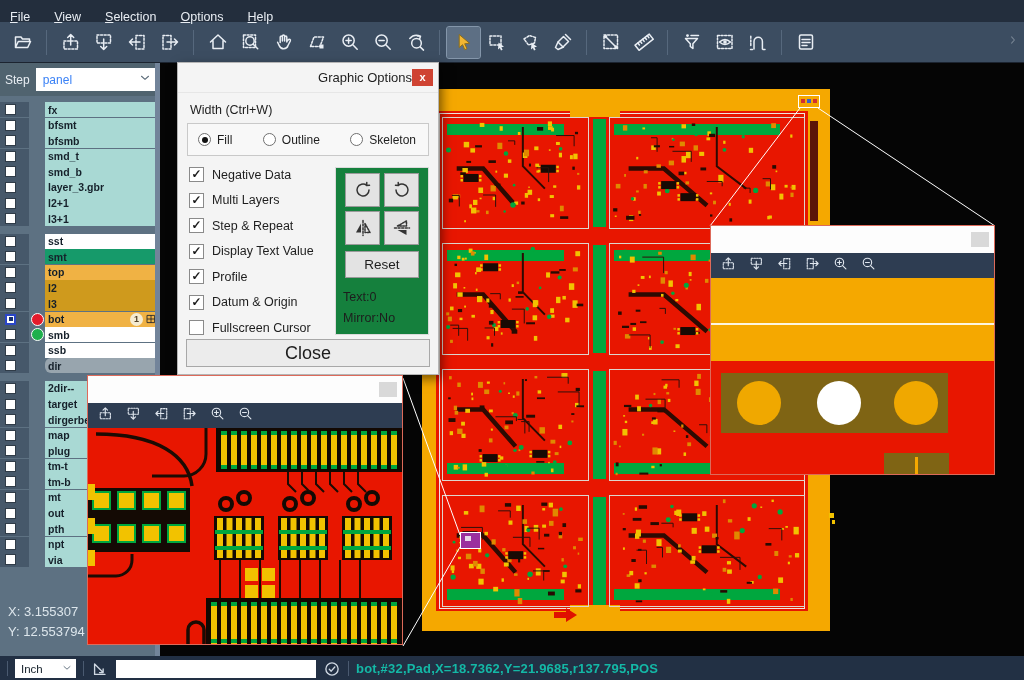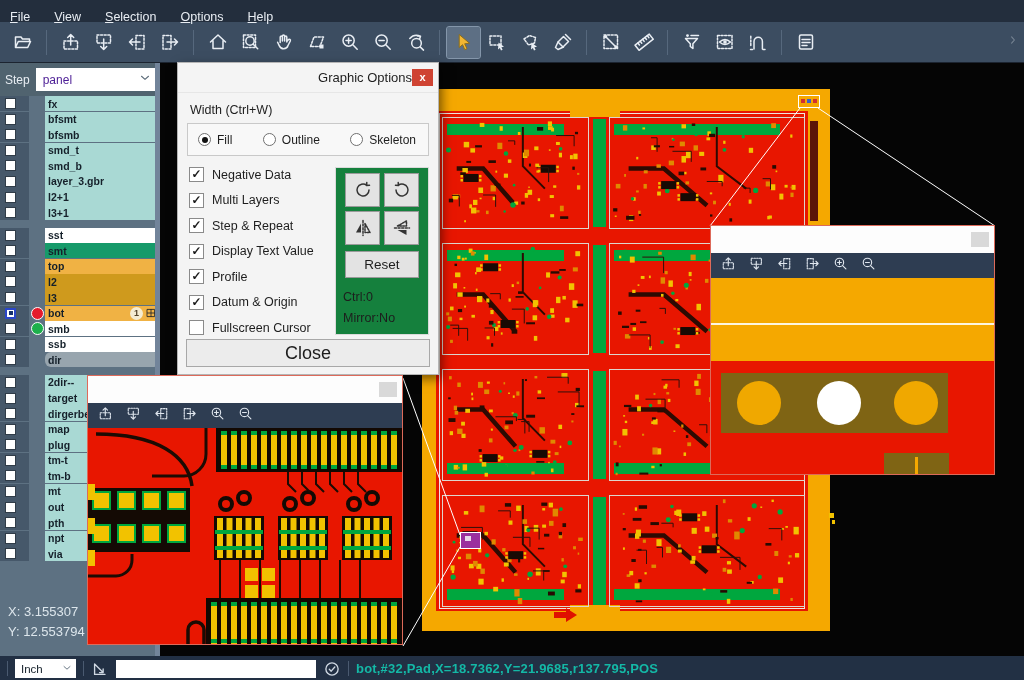--- a/index.html
+++ b/index.html
@@ -17,23 +17,23 @@
   .tool.active{background:#5d6f84;outline:1px solid #8496aa;}
   .tb-sep{width:1px;height:25px;background:#56687d;margin:0 7px;}
   .tb-end{margin-left:auto;margin-right:4px;opacity:.35;}
   
   .main{display:flex;height:593px;}
   .sidebar{width:160px;background:#5d7182;position:relative;flex:none;}
   .sidebar .edge{position:absolute;right:0;top:0;bottom:0;width:5px;background:#72849a;}
   .step-row{height:33px;display:flex;align-items:center;padding:0 5px;gap:6px;background:#50636f;}
   .step-label{color:#e9eef3;font-size:12px;}
   .step-select{flex:1;height:23px;background:#fff;display:flex;align-items:center;
-               justify-content:space-between;padding:0 3px 0 7px;font-size:12px;color:#4c1d95;}
+               justify-content:space-between;padding:0 3px 0 7px;font-size:12px;color:#3b82f6;}
   .step-select svg{width:14px;height:14px;color:#5a6a78;}
-  .layers{padding-top:0;}
+  .layers{padding-top:6px;}
   .layer-row{display:flex;align-items:center;height:15.2px;margin-bottom:.4px;}
   .layer-gap{height:7px;}
   .lr-checkcol{width:29px;height:100%;background:#46586a;display:flex;align-items:center;flex:none;}
   .lr-check{width:11px;height:11px;background:#fff;border:1.5px solid #303c48;margin-left:5px;
             box-sizing:border-box;}
   .lr-check.sel{border:2px solid #2b46c8;}
   .lr-check.sel::after{content:'';display:block;width:4px;height:4px;margin:1.5px auto;background:#16306e;}
   .lr-slot{width:16px;height:100%;display:flex;align-items:center;justify-content:center;flex:none;}
   .lr-dot{width:11px;height:11px;border-radius:50%;border:1.5px solid #fff;box-sizing:content-box;}
   .lr-dot.red{background:#e51b2c;}
@@ -1352,21 +1352,21 @@
               <div class="icon-btn">
                 <svg viewBox="0 0 20 20">
                   <path stroke="currentColor" fill="none" stroke-width="1.5" stroke-linecap="round" stroke-linejoin="round" d="M2.5 10 h15" stroke-dasharray="2 1.6"></path>
                   <path stroke="currentColor" fill="none" stroke-width="1.5" stroke-linecap="round" stroke-linejoin="round" d="M5.5 8 L14.5 3 v5 z" stroke-dasharray="1.6 1.3"></path>
                   <path d="M5.5 12 L14.5 17 v-5 z" fill="currentColor" stroke="none"></path>
                 </svg>
               </div>
             </div>
           <div class="reset-btn">Reset</div>
           <div class="dlg-status">
-            <div>Ctrl:0</div>
+            <div>Text:0</div>
             <div>Mirror:No</div>
           </div>
         </div>
       </div>
     </div>
     <div class="close-btn">Close</div>
   </div>
 
   <div class="magwin mag1">
     <div class="magtitle">

